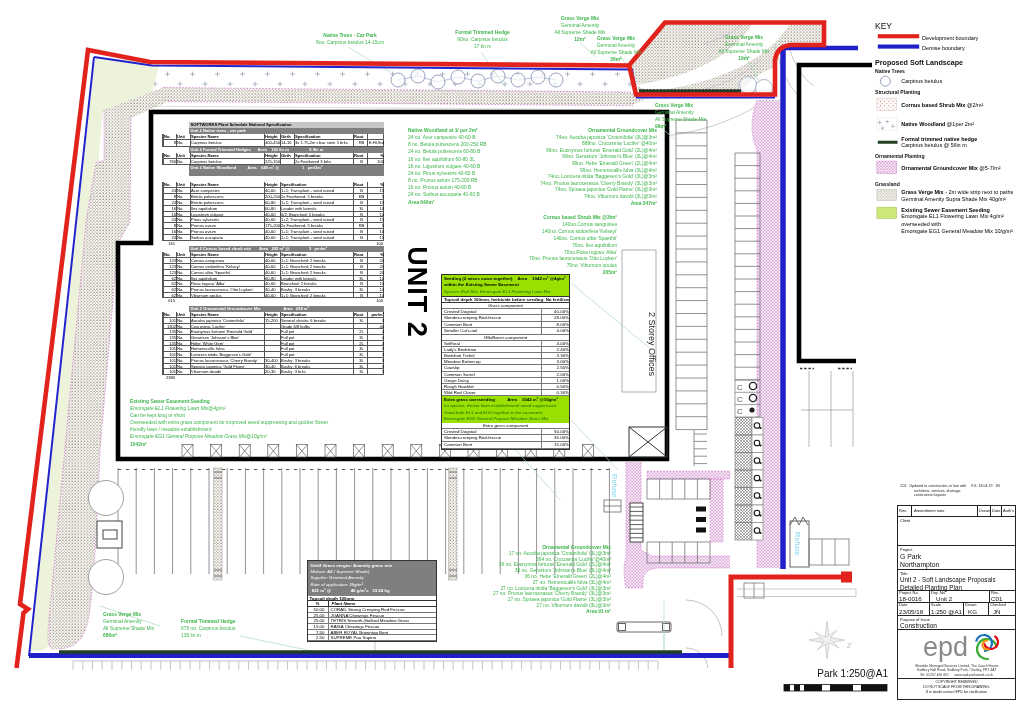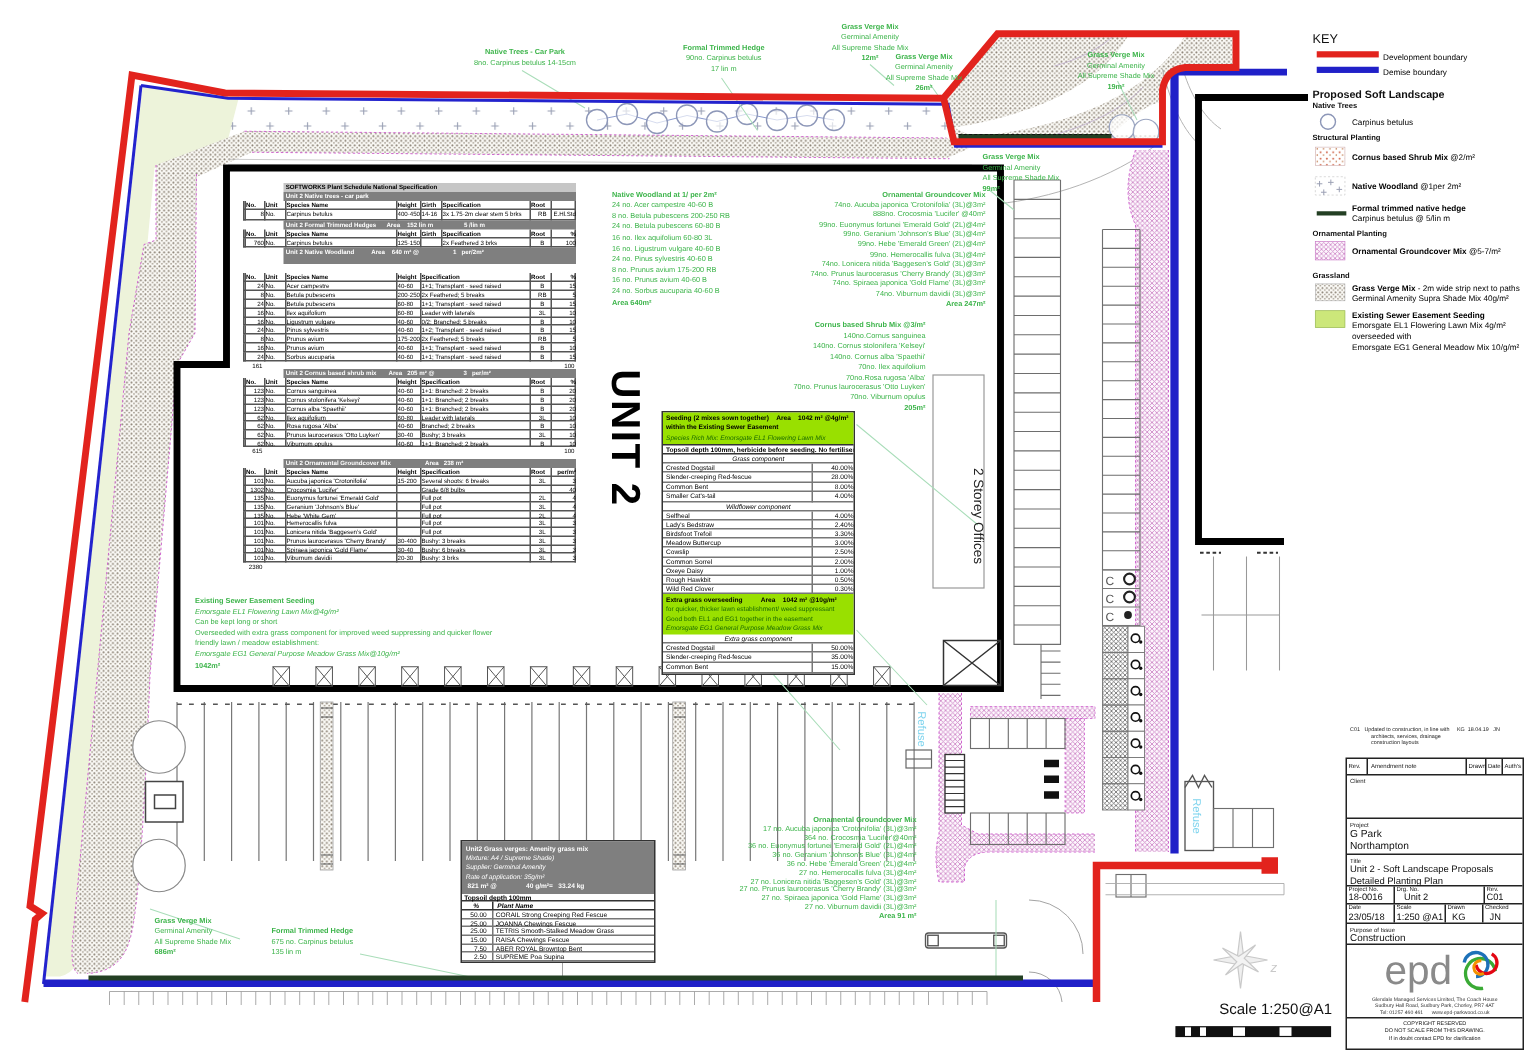--- a/index.html
+++ b/index.html
@@ -307,21 +307,21 @@
 </svg>
 
 <div class="abs" style="left:352px;top:276px;width:128px;height:32px;transform:rotate(90deg);font-size:27px;font-weight:bold;color:#000;letter-spacing:1px;text-align:center;">UNIT 2</div>
 
 <div class="abs" style="left:610px;top:338px;width:82px;height:12px;transform:rotate(90deg);font-size:9px;color:#222;text-align:center;">2 Storey Offices</div>
 
 <div class="abs" style="left:594px;top:481px;width:40px;height:10px;transform:rotate(90deg);font-size:7.5px;color:#7fd4ee;text-align:center;">Refuse</div>
 
 <div class="abs" style="left:777px;top:539px;width:40px;height:10px;transform:rotate(90deg);font-size:7.5px;color:#7fd4ee;text-align:center;">Refuse</div>
 
-<div class="abs" style="left:784px;top:668px;width:104px;font-size:10px;color:#111;text-align:right;">Scale 1:250@A1</div>
+<div class="abs" style="left:784px;top:668px;width:104px;font-size:10px;color:#111;text-align:right;">Park 1:250@A1</div>
 
 <div class="abs g" style="left:290px;top:33px;width:120px;font-size:4.9px;line-height:6.9px;text-align:center;"><b>Native Trees - Car Park</b><br>8no. Carpinus betulus 14-15cm</div>
 
 <div class="abs g" style="left:440px;top:30px;width:85px;font-size:4.9px;line-height:6.9px;text-align:center;"><b>Formal Trimmed Hedge</b><br>90no. Carpinus betulus<br>17 lin m</div>
 
 <div class="abs g" style="left:548px;top:16px;width:64px;font-size:4.9px;line-height:6.9px;text-align:center;"><b>Grass Verge Mix</b><br>Germinal Amenity<br>All Supreme Shade Mix<br><b>12m²</b></div>
 
 <div class="abs g" style="left:586px;top:36px;width:60px;font-size:4.9px;line-height:6.9px;text-align:center;"><b>Grass Verge Mix</b><br>Germinal Amenity<br>All Supreme Shade Mix<br><b>26m²</b></div>
 
 <div class="abs g" style="left:712px;top:35px;width:64px;font-size:4.9px;line-height:6.9px;text-align:center;"><b>Grass Verge Mix</b><br>Germinal Amenity<br>All Supreme Shade Mix<br><b>19m²</b></div>

